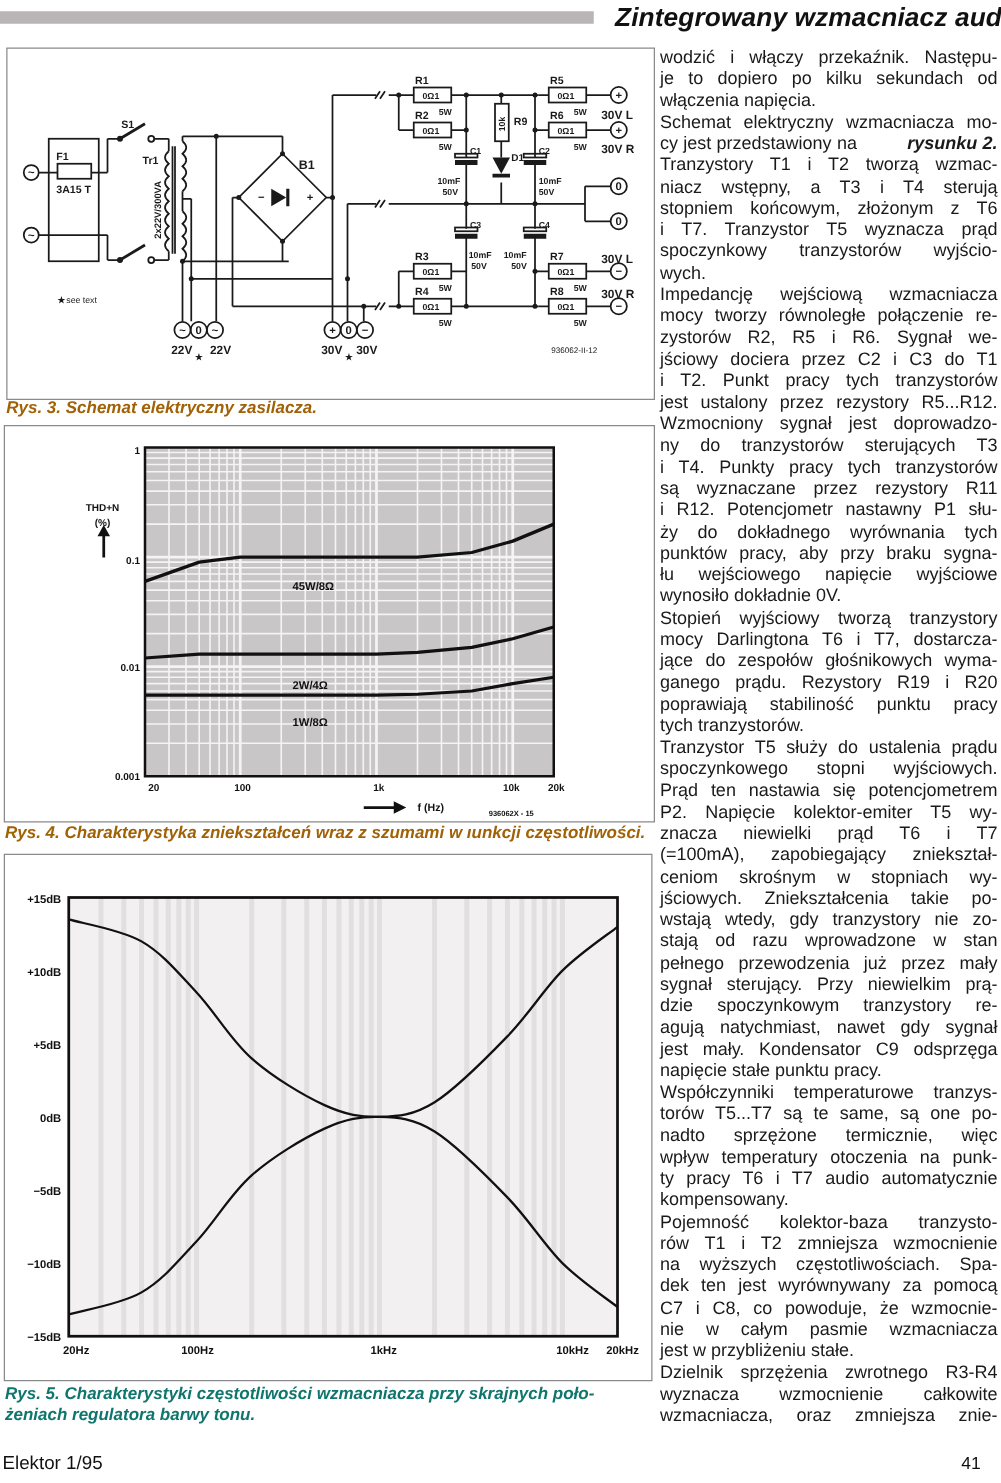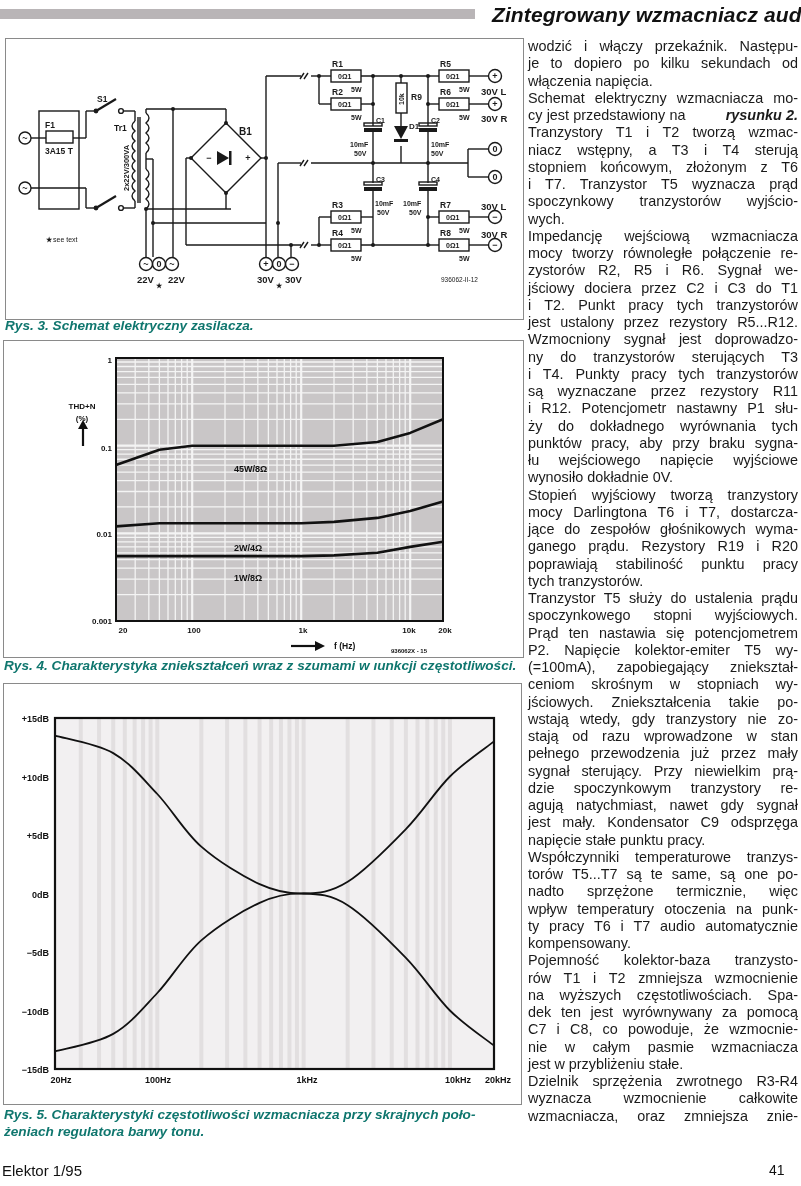--- a/index.html
+++ b/index.html
@@ -1,21 +1,21 @@
 <!DOCTYPE html>
 <html><head>
 <meta charset="utf-8">
 <style>
   html, body { margin:0; padding:0; background:#ffffff; }
   body { width:801px; height:1186px; position:relative; overflow:hidden; font-family:"Liberation Sans", sans-serif; color:#111; }
   .abs { position:absolute; }
   .header-bar { left:0; top:9px; width:475px; height:10px; background:#b9b5b7; }
   .header-title { left:492px; top:3px; font-size:21px; font-weight:bold; font-style:italic; white-space:nowrap; letter-spacing:0.1px; }
   .figbox { border:1px solid #8a8a8a; background:#fff; }
-  .caption { font-size:13.6px; font-weight:bold; font-style:italic; color:#0f766e; white-space:nowrap; }
+  .caption { font-size:13.6px; font-weight:bold; font-style:italic; color:#a16207; white-space:nowrap; }
   .caption2 { font-size:13.6px; font-weight:bold; font-style:italic; color:#0f766e; line-height:17px; width:520px; text-align:justify; }
   .col { left:528px; top:38px; width:270px; font-size:14.4px; line-height:17.25px; color:#1a1a1a; }
   .col .line { display:block; text-align:justify; text-align-last:justify; white-space:nowrap; height:17.25px; overflow:visible; }
   .col .line.last { text-align-last:left; }
   .footer-left { left:2px; top:1162px; font-size:15px; }
   .footer-right { left:769px; top:1162px; font-size:14px; }
   svg text { font-family:"Liberation Sans", sans-serif; }
 </style>
 </head>
 <body>
@@ -445,20 +445,21 @@
     <span class="line">Stopień wyjściowy tworzą tranzystory</span>
     <span class="line">mocy Darlingtona T6 i T7, dostarcza-</span>
     <span class="line">jące do zespołów głośnikowych wyma-</span>
     <span class="line">ganego prądu. Rezystory R19 i R20</span>
     <span class="line">poprawiają stabiliność punktu pracy</span>
     <span class="line last">tych tranzystorów.</span>
     <span class="line">Tranzystor T5 służy do ustalenia prądu</span>
     <span class="line">spoczynkowego stopni wyjściowych.</span>
     <span class="line">Prąd ten nastawia się potencjometrem</span>
     <span class="line">P2. Napięcie kolektor-emiter T5 wy-</span>
+    <span class="line">znacza niewielki prąd T6 i T7</span>
     <span class="line">(=100mA), zapobiegający zniekształ-</span>
     <span class="line">ceniom skrośnym w stopniach wy-</span>
     <span class="line">jściowych. Zniekształcenia takie po-</span>
     <span class="line">wstają wtedy, gdy tranzystory nie zo-</span>
     <span class="line">stają od razu wprowadzone w stan</span>
     <span class="line">pełnego przewodzenia już przez mały</span>
     <span class="line">sygnał sterujący. Przy niewielkim prą-</span>
     <span class="line">dzie spoczynkowym tranzystory re-</span>
     <span class="line">agują natychmiast, nawet gdy sygnał</span>
     <span class="line">jest mały. Kondensator C9 odsprzęga</span>

